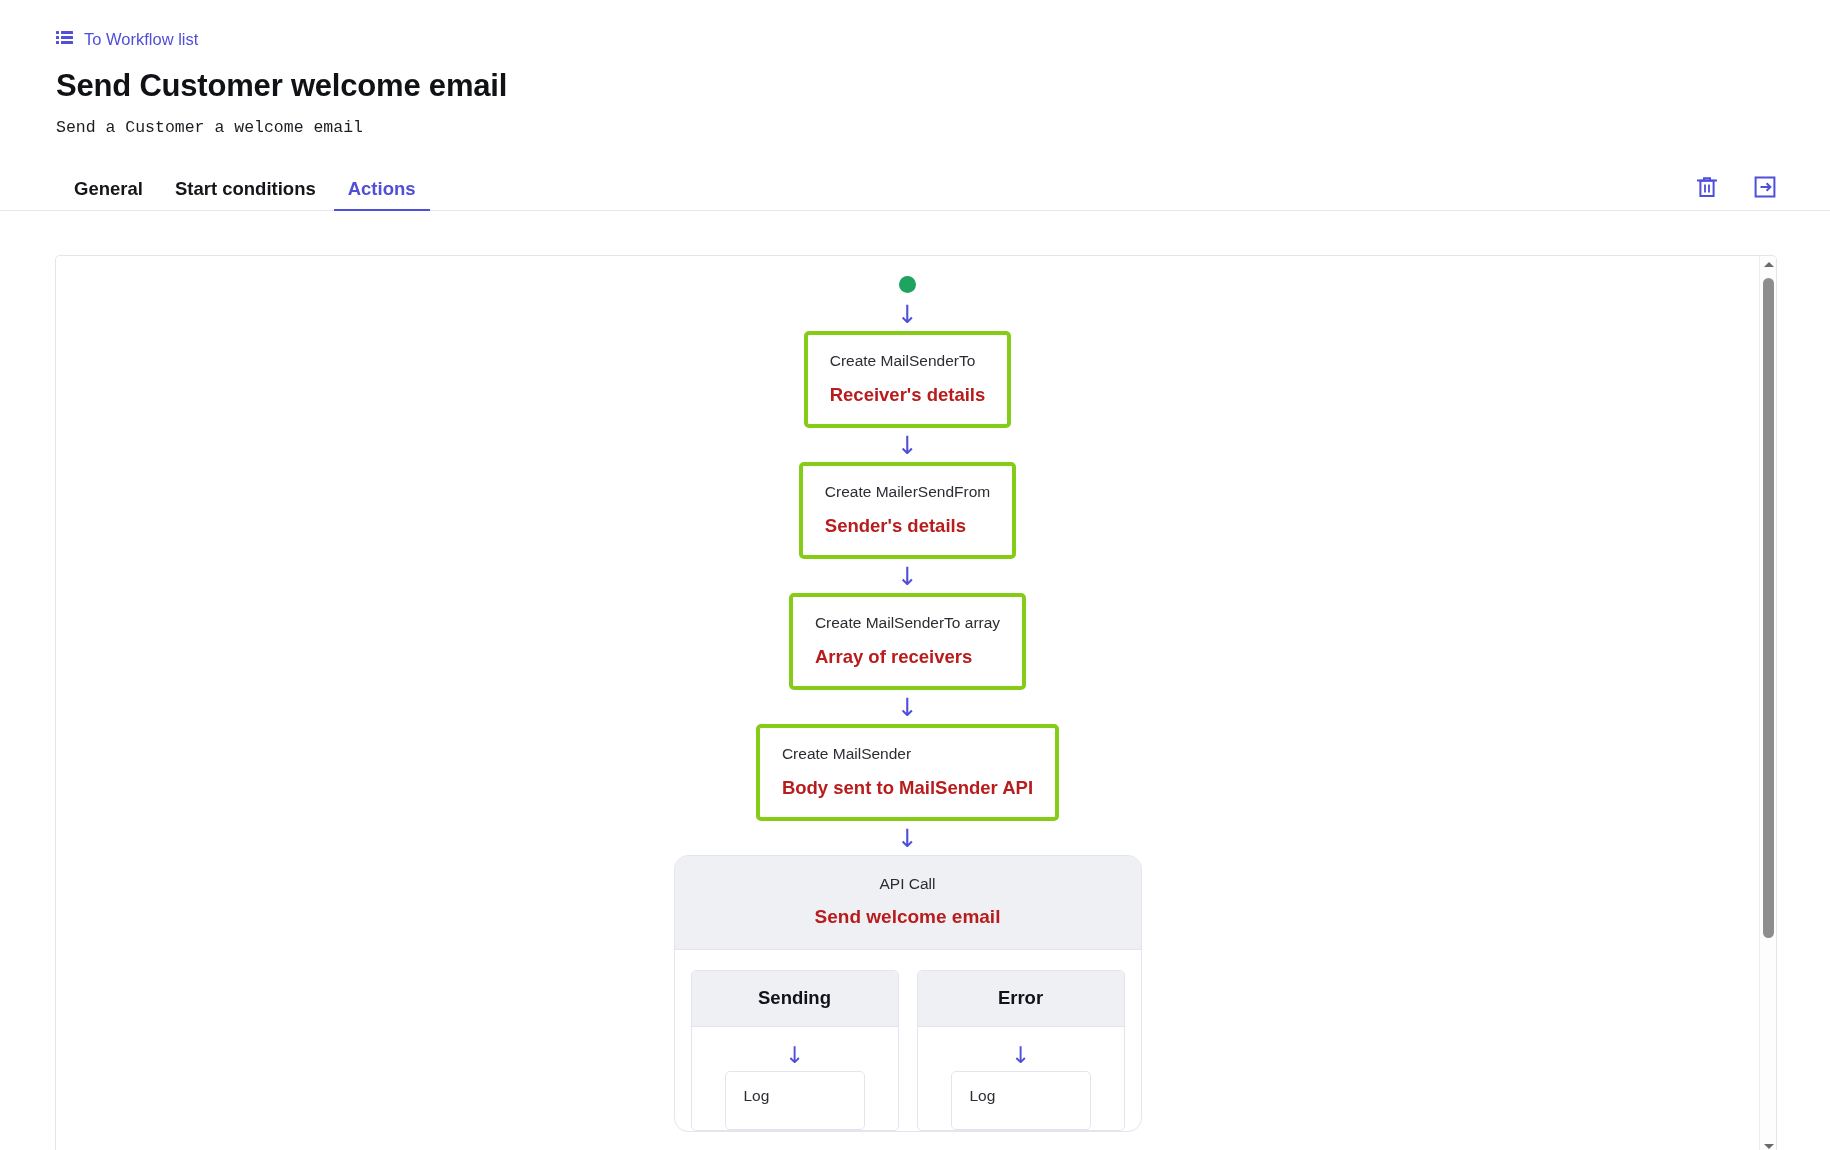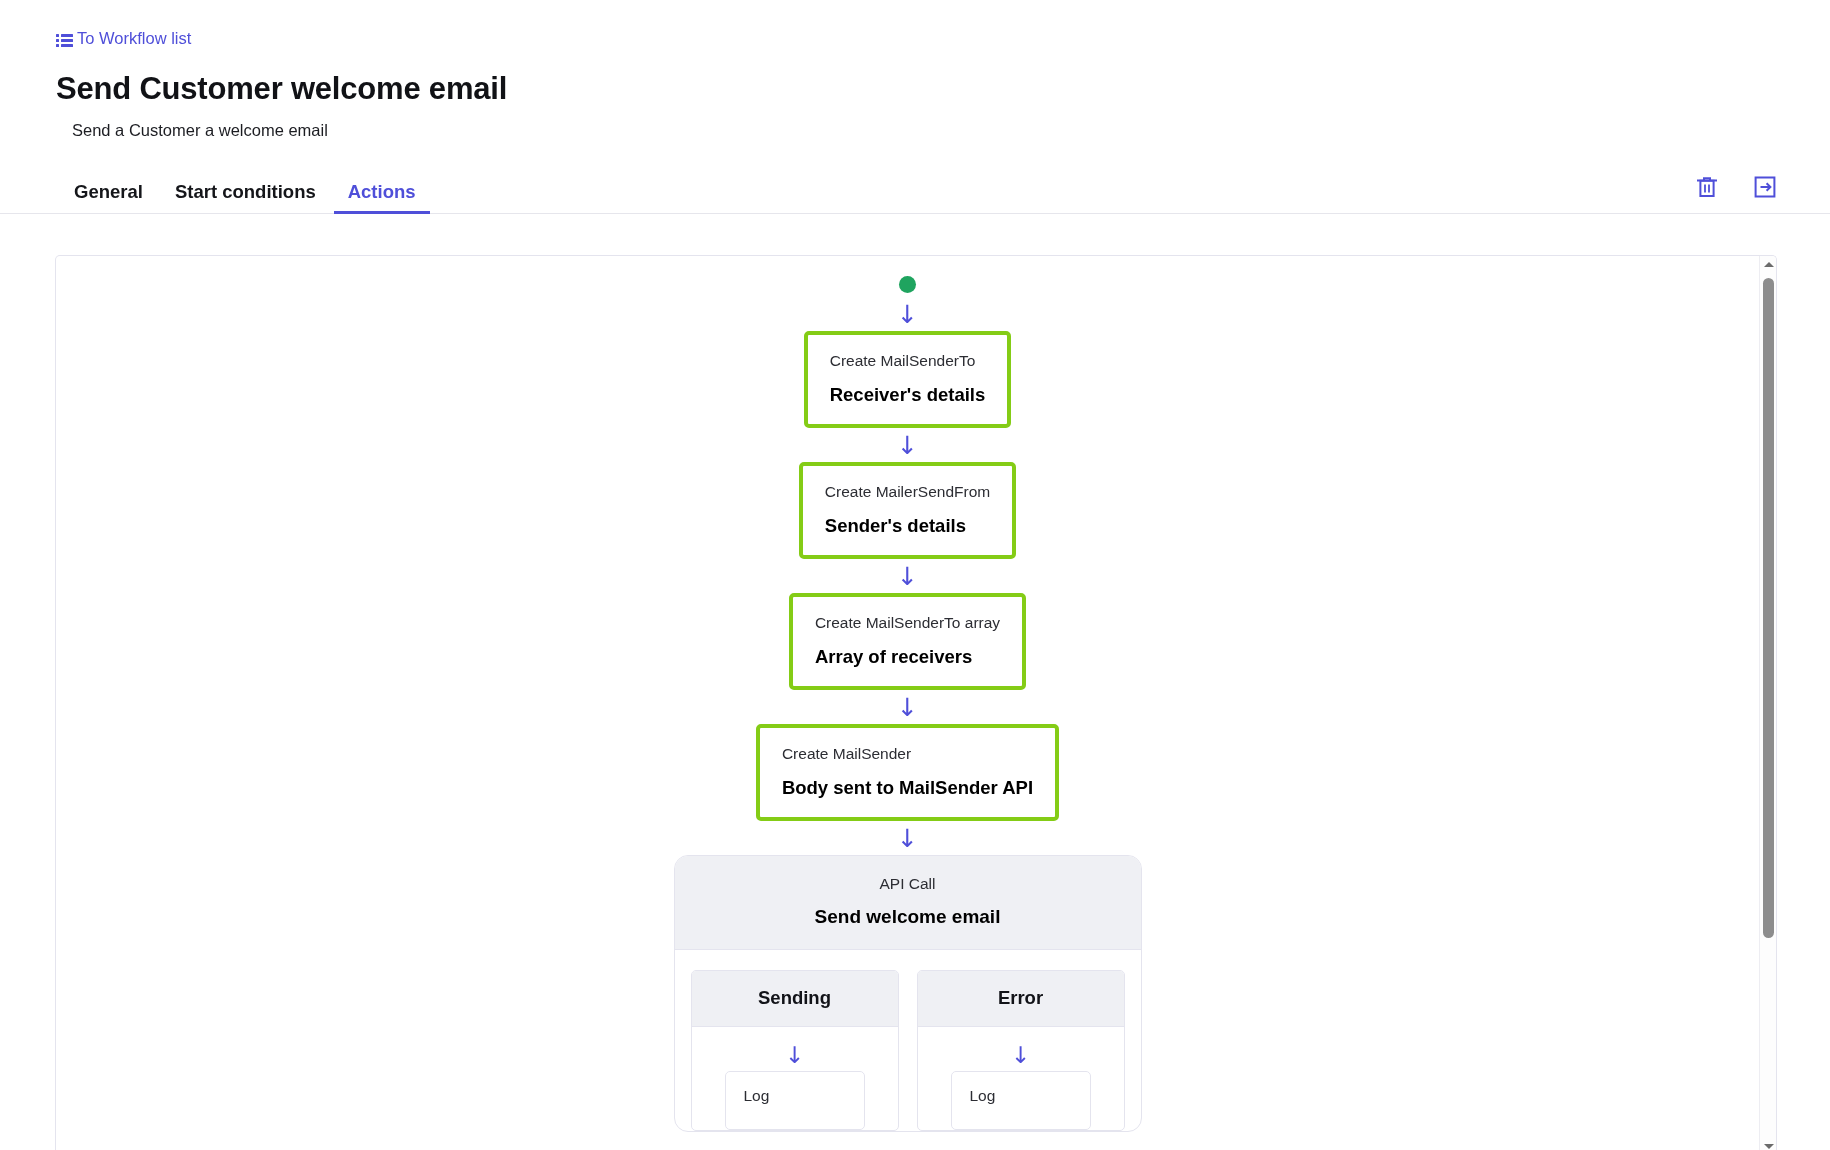--- a/index.html
+++ b/index.html
@@ -21,22 +21,22 @@
     height: 1150px;
     background: #ffffff;
   }
 
   
   .header {
     padding: 30px 0 0 56px;
   }
   .back-link {
     display: inline-flex;
-    align-items: flex-end;
-    gap: 4px;
+    align-items: flex-start;
+    gap: 11px;
     color: #4f4fd9;
     font-size: 16.5px;
     line-height: 1;
     text-decoration: none;
     cursor: pointer;
   }
   .list-icon {
     display: inline-block;
     width: 17px;
     height: 13px;
@@ -60,23 +60,24 @@
   .list-icon i:nth-child(6) { top: 10px; left: 5px; width: 12px; }
 
   .page-title {
     margin: 20px 0 0 0;
     font-size: 31px;
     font-weight: 700;
     letter-spacing: -0.2px;
     color: #111216;
   }
   .page-subtitle {
-    margin: 14px 0 0 16px;
+    margin: 14px 0 0 0;
     font-size: 16.5px;
     color: #1c1d22;
+    font-family: Liberation Mono, monospace;
   }
 
   
   .tabbar {
     position: relative;
     margin-top: 30px;
     height: 44px;
     padding-left: 56px;
   }
   .tabbar-line {
@@ -193,21 +194,21 @@
   }
   .node-type {
     font-size: 15.5px;
     color: #2c2d33;
     line-height: 1.35;
   }
   .node-title {
     margin-top: 11px;
     font-size: 18.5px;
     font-weight: 700;
-    color: #000000;
+    color: #b91c1c;
     line-height: 1.25;
     white-space: nowrap;
   }
 
   
   .group {
     border: 1px solid #e4e4ee;
     border-radius: 14px;
     background: #ffffff;
     width: 468px;

